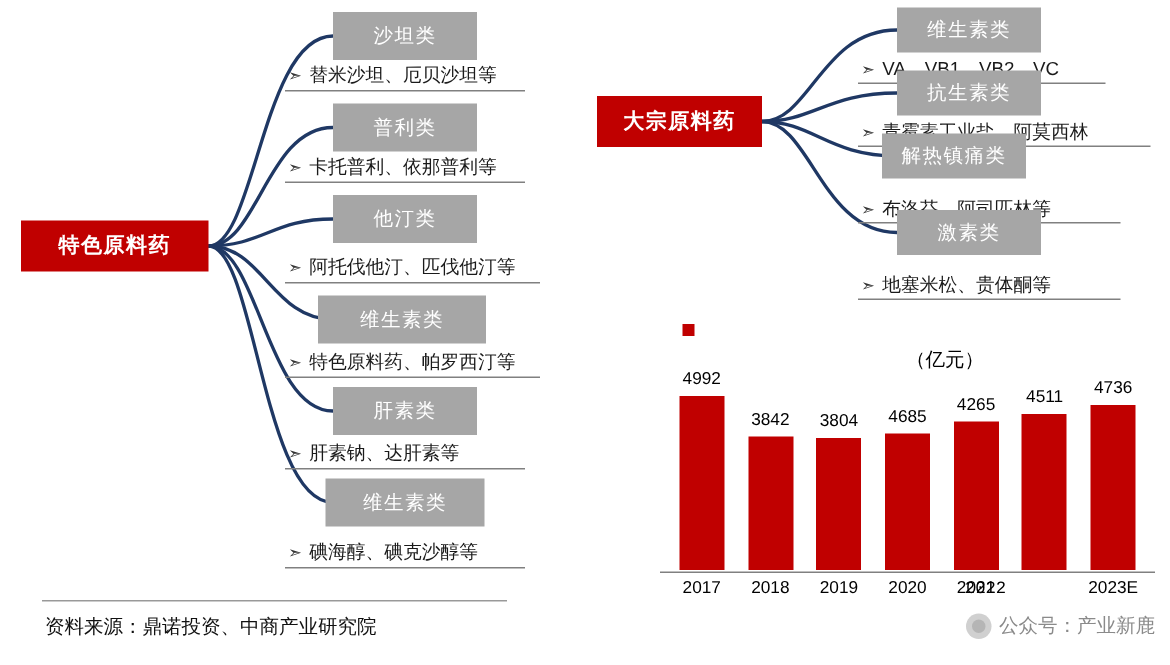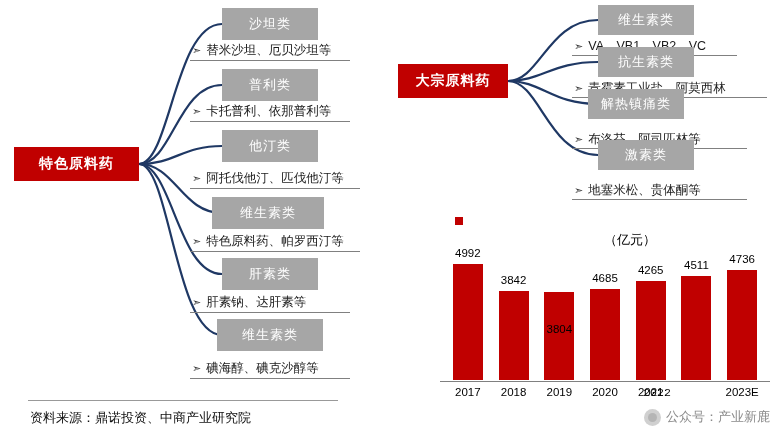--- a/index.html
+++ b/index.html
@@ -189,21 +189,21 @@
   <div id="footer-rule"></div>
   <div id="wm">
     <span class="deer"></span>
     <span>公众号：产业新鹿</span>
   </div>
   <div id="source">资料来源：鼎诺投资、中商产业研究院</div>
 <div class="barlabel" style="left: 439.857px; top: 247px; width: 56px;">4992</div>
     <div class="xlabel" style="left: 439.857px; width: 56px;">2017</div>
     <div class="barlabel" style="left: 485.571px; top: 274px; width: 56px;">3842</div>
     <div class="xlabel" style="left: 485.571px; width: 56px;">2018</div>
-    <div class="barlabel" style="left: 531.286px; top: 275px; width: 56px; margin-top: 48px;">3804</div>
+    <div class="barlabel" style="left: 531.286px; top: 275px; width: 56px;">3804</div>
     <div class="xlabel" style="left: 531.286px; width: 56px;">2019</div>
     <div class="barlabel" style="left: 577px; top: 272px; width: 56px;">4685</div>
     <div class="xlabel" style="left: 577px; width: 56px;">2020</div>
     <div class="barlabel" style="left: 622.714px; top: 264px; width: 56px;">4265</div>
     <div class="xlabel" style="left: 622.714px; width: 56px;">2021</div>
     <div class="barlabel" style="left: 668.429px; top: 259px; width: 56px;">4511</div>
     <div class="xlabel" style="left: 629px; width: 56px; font-family: Liberation Mono, monospace;">2022</div>
     <div class="barlabel" style="left: 714.143px; top: 253px; width: 56px;">4736</div>
     <div class="xlabel" style="left: 714.143px; width: 56px;">2023E</div>
   </div>

